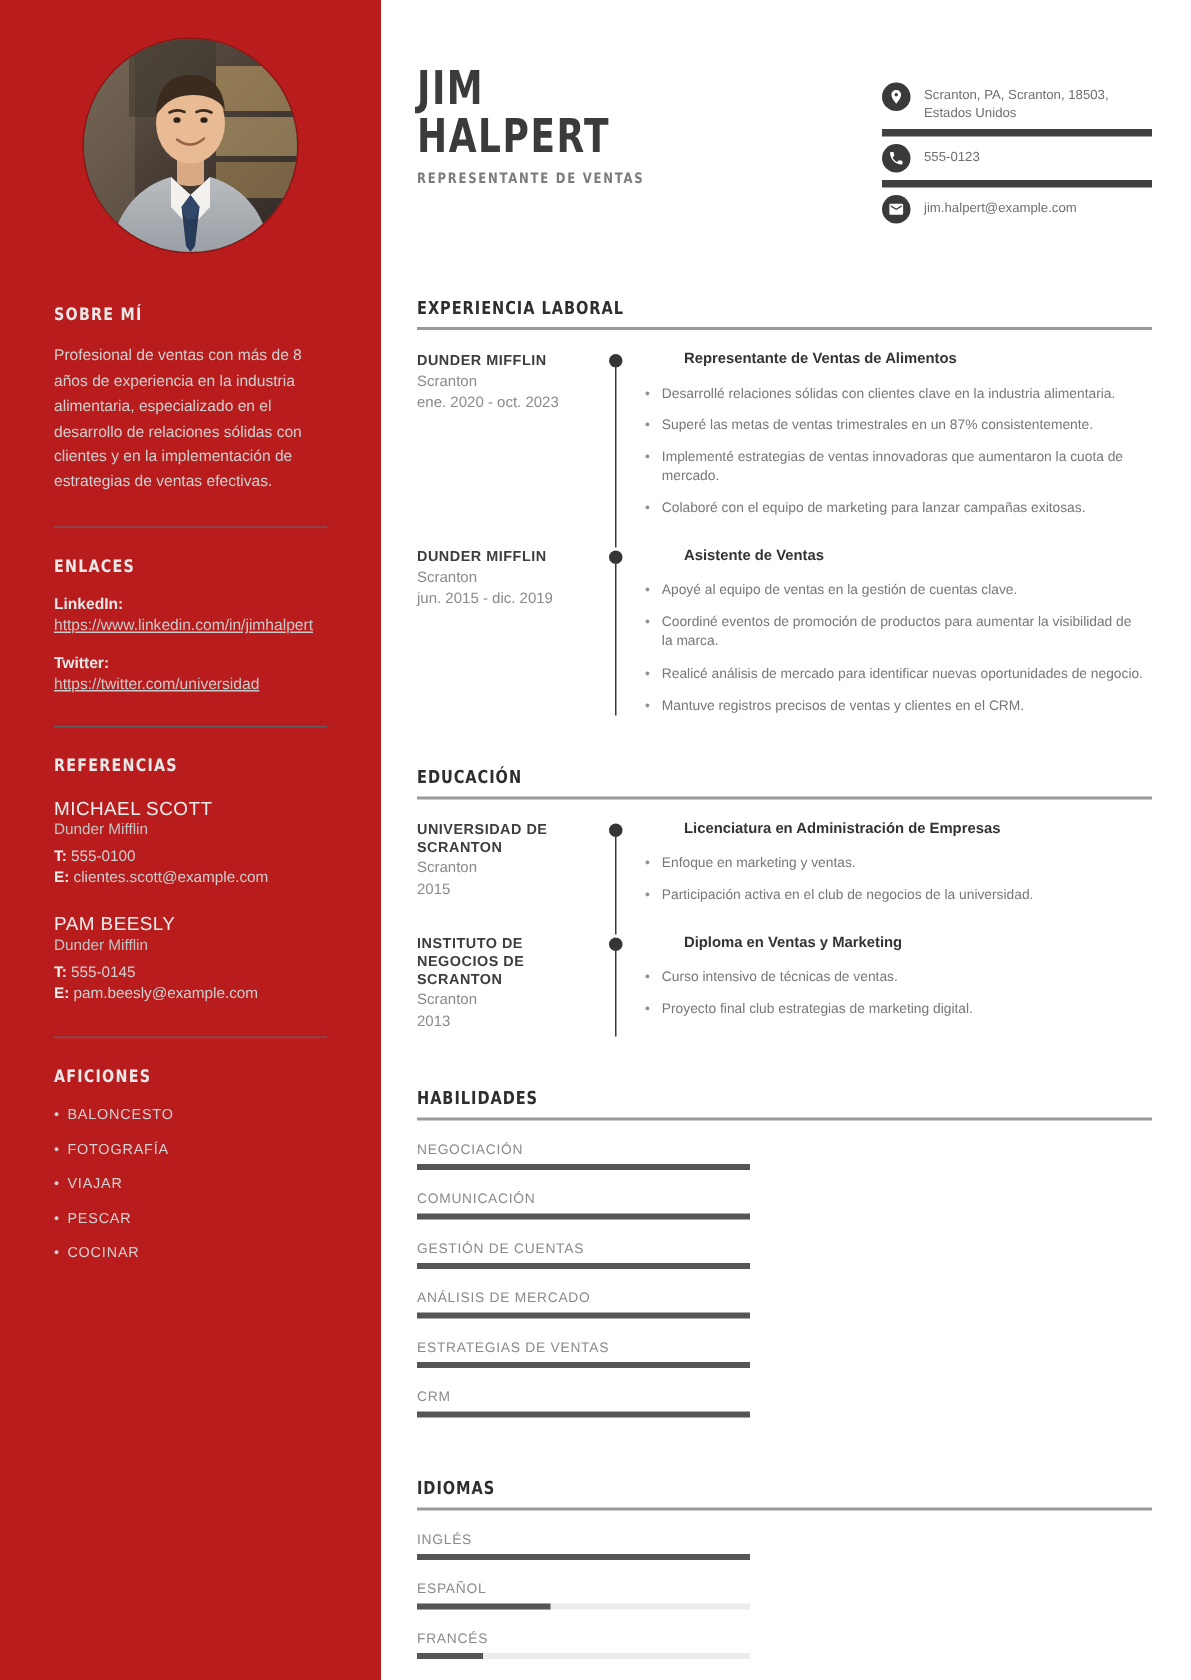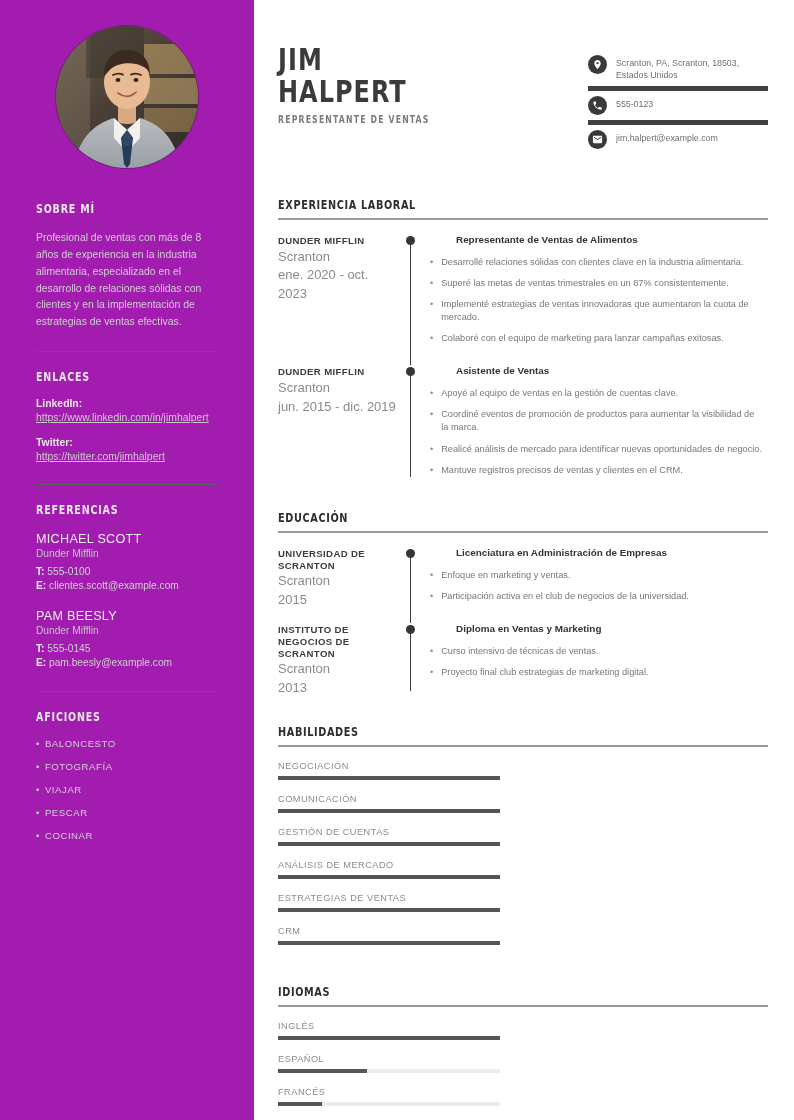--- a/index.html
+++ b/index.html
@@ -15,21 +15,21 @@
     height: 1120px;
     display: flex;
     background: #ffffff;
     overflow: hidden;
   }
 
   
   .sidebar {
     width: 254px;
     min-width: 254px;
-    background: #a21caf;
+    background: #b91c1c;
     padding: 24px 36px 30px 36px;
     color: #d8d8d8;
   }
   .photo-wrap {
     display: flex;
     justify-content: center;
     margin-top: 2px;
     margin-bottom: 34px;
   }
   .photo {
@@ -197,21 +197,21 @@
   }
   .org {
     font-size: 9.6px;
     font-weight: bold;
     color: #3d3d3d;
     letter-spacing: .35px;
     line-height: 1.28;
     text-transform: uppercase;
   }
   .loc, .dates {
-    font-size: 13px;
+    font-size: 10px;
     color: #8a8a8a;
     line-height: 1.45;
   }
   .entry-right {
     flex: 1;
     position: relative;
     padding-left: 22px;
   }
   .tl-dot {
     position: absolute;
@@ -340,21 +340,21 @@
 
     <div>
       <div class="side-head">ENLACES</div>
 
       <div>
         <div class="link-label">LinkedIn:</div>
         <a class="link-url" href="#">https://www.linkedin.com/in/jimhalpert</a>
       </div>
       <div>
         <div class="link-label">Twitter:</div>
-        <a class="link-url" href="#">https://twitter.com/jimhalpert</a>
+        <a class="link-url" href="#">https://twitter.com/universidad</a>
       </div>
     </div>
 
     <div class="side-divider"></div>
 
     <div>
       <div class="side-head">REFERENCIAS</div>
 
       <div class="ref-block">
         <div class="ref-name">MICHAEL SCOTT</div>

